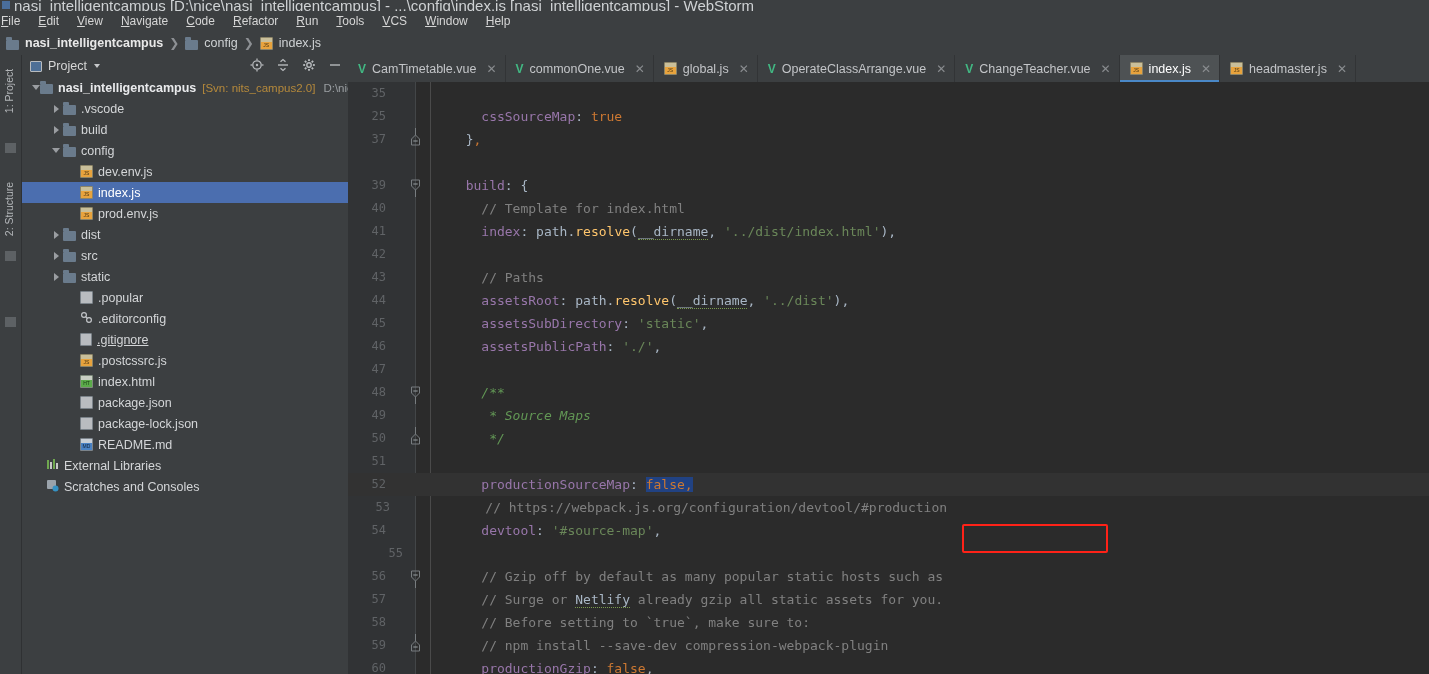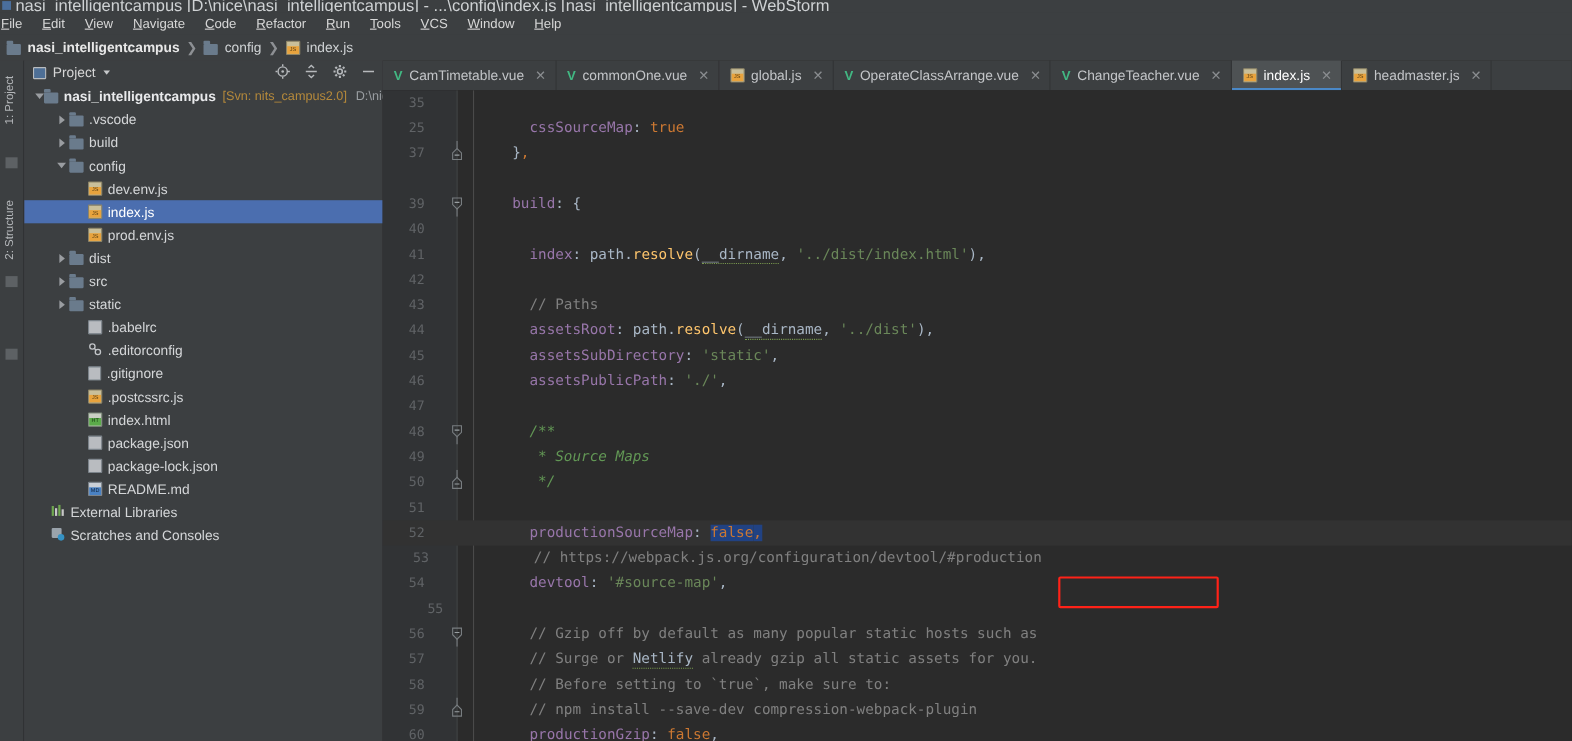--- a/index.html
+++ b/index.html
@@ -317,34 +317,34 @@
         <span class="ic">
           <span class="ico ico-folder" style="margin-top: 3px;"></span>
         </span>
         <span class="nm">static</span>
       </div>
       <div class="row" style="padding-left: 44px;">
         <span class="tw"></span>
         <span class="ic">
           <span class="ico ico-json"></span>
         </span>
-        <span class="nm">.babelrc</span>
+        <span class="nm">.popular</span>
       </div>
       <div class="row" style="padding-left: 44px;">
         <span class="tw"></span>
         <span class="ic">
           <span class="ico"><svg width="13" height="13" viewBox="0 0 13 13">
               <circle cx="4" cy="4" r="2.4" fill="none" stroke="#c2c5c8" stroke-width="1.2"></circle>
               <circle cx="9" cy="9" r="2.4" fill="none" stroke="#c2c5c8" stroke-width="1.2"></circle>
               <line x1="5.6" y1="5.6" x2="7.4" y2="7.4" stroke="#c2c5c8" stroke-width="1.2"></line>
             </svg></span>
         </span>
         <span class="nm">.editorconfig</span>
       </div>
-      <div class="row" style="padding-left: 44px;">
+      <div class="row" style="padding-left: 44px; text-decoration: underline;">
         <span class="tw"></span>
         <span class="ic">
           <span class="ico ico-file"></span>
         </span>
         <span class="nm">.gitignore</span>
       </div>
       <div class="row" style="padding-left: 44px;">
         <span class="tw"></span>
         <span class="ic">
           <span class="ico ico-js"></span>
@@ -451,21 +451,21 @@
       <div class="ln" style="position: absolute; left: 0px; top: 46px; width: 1081px;"><span class="num">37</span><span class="fold"><svg width="11" height="23" viewBox="0 0 11 23">
             <line x1="5.5" y1="0" x2="5.5" y2="7" stroke="#787d80" stroke-width="1"></line>
             <path d="M1.5 17 L1.5 11 L5.5 7 L9.5 11 L9.5 17 Z" fill="none" stroke="#787d80" stroke-width="1"></path>
             <line x1="3.3" y1="13" x2="7.7" y2="13" stroke="#9aa0a3" stroke-width="1"></line>
           </svg></span><span class="txt"><span class="d">  }</span><span class="k">,</span></span></div>
       <div class="ln" style="position: absolute; left: 0px; top: 92px; width: 1081px;"><span class="num">39</span><span class="fold"><svg width="11" height="23" viewBox="0 0 11 23">
             <path d="M1.5 6 L1.5 12 L5.5 16 L9.5 12 L9.5 6 Z" fill="none" stroke="#787d80" stroke-width="1"></path>
             <line x1="3.3" y1="10" x2="7.7" y2="10" stroke="#9aa0a3" stroke-width="1"></line>
             <line x1="5.5" y1="16" x2="5.5" y2="23" stroke="#787d80" stroke-width="1"></line>
           </svg></span><span class="txt"><span class="d">  </span><span class="p">build</span><span class="d">: {</span></span></div>
-      <div class="ln" style="position: absolute; left: 0px; top: 115px; width: 1081px;"><span class="num">40</span></div>
+      <div class="ln" style="position: absolute; left: 0px; top: 115px; width: 1081px;"><span class="num">40</span><span class="txt"><span class="c">    // Template for index.html</span></span></div>
       <div class="ln" style="position: absolute; left: 0px; top: 138px; width: 1081px;"><span class="num">41</span><span class="txt"><span class="d">    </span><span class="p">index</span><span class="d">: path.</span><span class="fn">resolve</span><span class="d">(</span><span class="wav">__dirname</span><span class="d">, </span><span class="s">'../dist/index.html'</span><span class="d">),</span></span></div>
       <div class="ln" style="position: absolute; left: 0px; top: 161px; width: 1081px;"><span class="num">42</span><span class="txt"></span></div>
       <div class="ln" style="position: absolute; left: 0px; top: 184px; width: 1081px;"><span class="num">43</span><span class="txt"><span class="c">    // Paths</span></span></div>
       <div class="ln" style="position: absolute; left: 0px; top: 207px; width: 1081px;"><span class="num">44</span><span class="txt"><span class="d">    </span><span class="p">assetsRoot</span><span class="d">: path.</span><span class="fn">resolve</span><span class="d">(</span><span class="wav">__dirname</span><span class="d">, </span><span class="s">'../dist'</span><span class="d">),</span></span></div>
       <div class="ln" style="position: absolute; left: 0px; top: 230px; width: 1081px;"><span class="num">45</span><span class="txt"><span class="d">    </span><span class="p">assetsSubDirectory</span><span class="d">: </span><span class="s">'static'</span><span class="d">,</span></span></div>
       <div class="ln" style="position: absolute; left: 0px; top: 253px; width: 1081px;"><span class="num">46</span><span class="txt"><span class="d">    </span><span class="p">assetsPublicPath</span><span class="d">: </span><span class="s">'./'</span><span class="d">,</span></span></div>
       <div class="ln" style="position: absolute; left: 0px; top: 276px; width: 1081px;"><span class="num">47</span><span class="txt"></span></div>
       <div class="ln" style="position: absolute; left: 0px; top: 299px; width: 1081px;"><span class="num">48</span><span class="fold"><svg width="11" height="23" viewBox="0 0 11 23">
             <path d="M1.5 6 L1.5 12 L5.5 16 L9.5 12 L9.5 6 Z" fill="none" stroke="#787d80" stroke-width="1"></path>
             <line x1="3.3" y1="10" x2="7.7" y2="10" stroke="#9aa0a3" stroke-width="1"></line>

